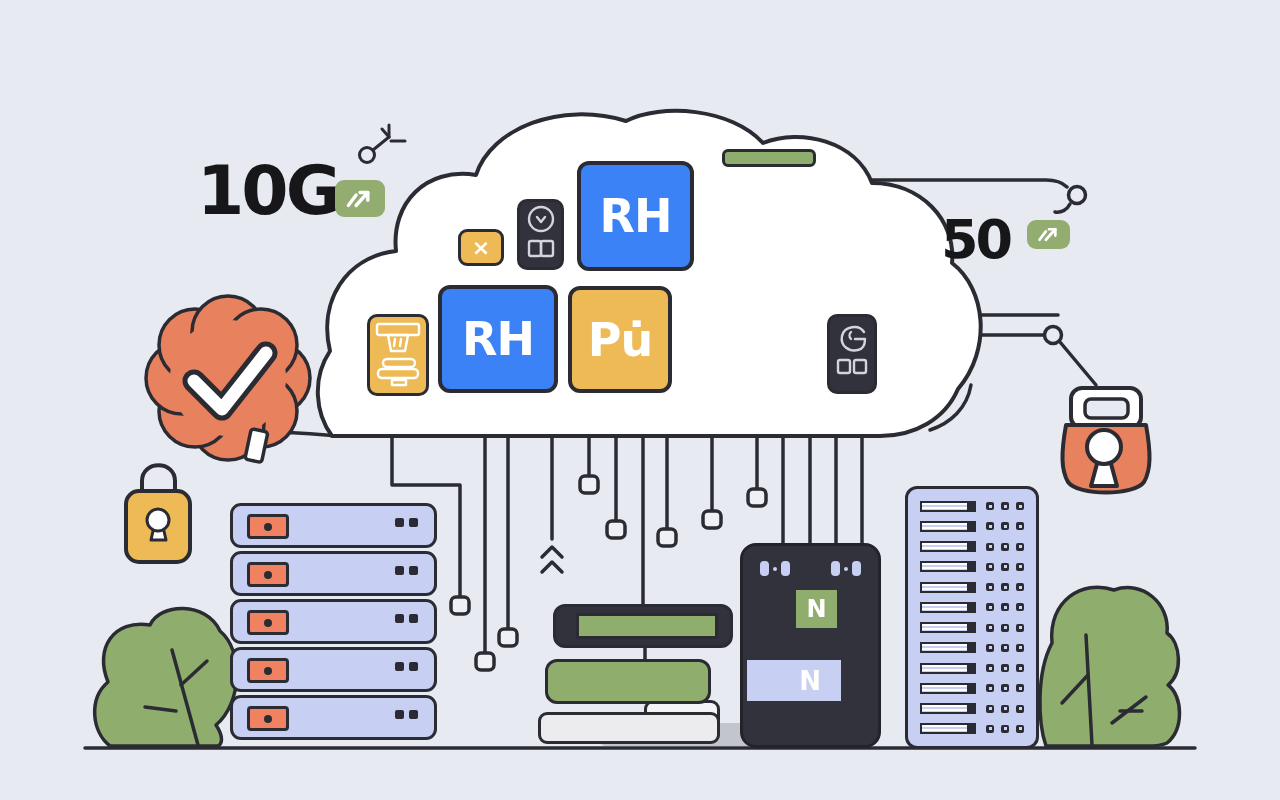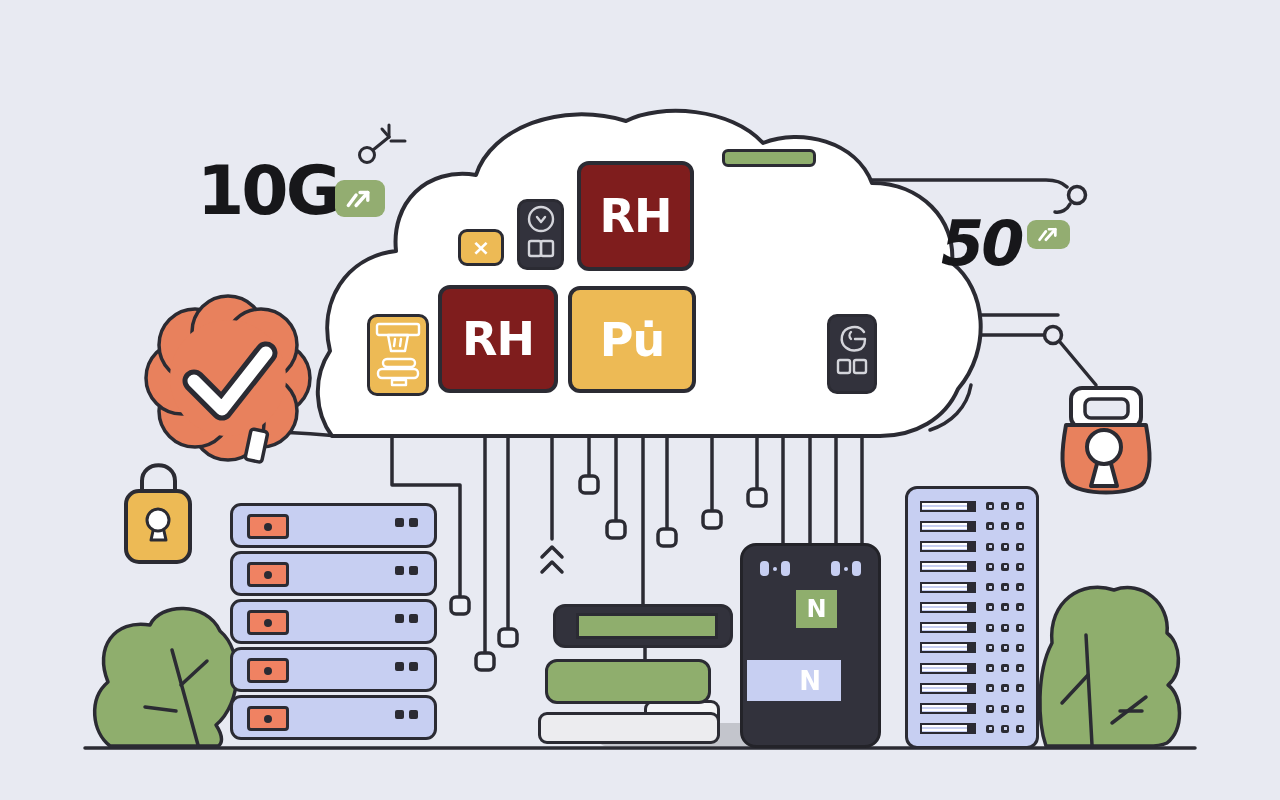--- a/index.html
+++ b/index.html
@@ -3,38 +3,38 @@
 <meta charset="utf-8">
 <style>
   html,body{margin:0;padding:0;background:#e8eaf2;}
   .stage{position:relative;width:1280px;height:800px;background:#e8eaf2;overflow:hidden;
          font-family:"DejaVu Sans","Liberation Sans",sans-serif;margin-top:33px;}
   .art{position:absolute;left:0;top:0;}
 
   
   .metric{position:absolute;color:#17171a;font-weight:bold;letter-spacing:-3px;line-height:1;}
   .metric-left{left:197px;top:124px;font-size:68px;}
-  .metric-right{left:941px;top:180px;font-size:62px;font-style:italic;}
+  .metric-right{left:941px;top:180px;font-size:54px;}
   .trend-badge{position:absolute;background:#93ad71;border-radius:9px;
                display:flex;align-items:center;justify-content:center;}
   .trend-left{left:335px;top:147px;width:50px;height:37px;}
   .trend-right{left:1027px;top:187px;width:43px;height:29px;}
 
   
   .tile{position:absolute;border:4px solid #2b2b33;border-radius:12px;color:#fff;
         display:flex;align-items:center;justify-content:center;font-weight:bold;box-sizing:border-box;}
   .tile-label{font-size:46px;letter-spacing:-1px;}
-  .orange{background:#7f1d1d;text-align:right;} .greenc{background:#8fae6d;} .yellowc{background:#edba55;}
+  .orange{background:#3b82f6;text-align:right;} .greenc{background:#8fae6d;} .yellowc{background:#edba55;}
   .darkc{background:#32323c;}
   .tile-rh-top{left:577px;top:128px;width:117px;height:110px;}
   .tile-ph{left:708px;top:125px;width:120px;height:111px;}
   .ph-flap{position:absolute;left:722px;top:116px;width:94px;height:18px;background:#8fae6d;
            border:3.5px solid #2b2b33;border-radius:6px;box-sizing:border-box;}
   .tile-rh-bot{left:438px;top:252px;width:120px;height:108px;}
-  .tile-pu{left:568px;top:253px;width:128px;height:107px;}
+  .tile-pu{left:568px;top:253px;width:104px;height:107px;}
   .tile-ih{left:697px;top:253px;width:112px;height:107px;}
   .tile-x{left:458px;top:196px;width:46px;height:37px;border-radius:9px;font-size:22px;border-width:3.5px;}
   .tile-reader{left:517px;top:166px;width:47px;height:71px;border-radius:10px;border-width:3.5px;}
   .tile-doodle{left:367px;top:281px;width:62px;height:82px;border-radius:10px;border-width:3.5px;}
   .tile-g{left:827px;top:281px;width:50px;height:80px;border-radius:10px;border-width:3.5px;}
 
   
   .stack-left{position:absolute;left:230px;top:470px;display:flex;flex-direction:column;gap:3px;}
   .server-unit{position:relative;width:207px;height:45px;background:#c7cff2;
                border:3.5px solid #2b2b33;border-radius:11px;box-sizing:border-box;}

